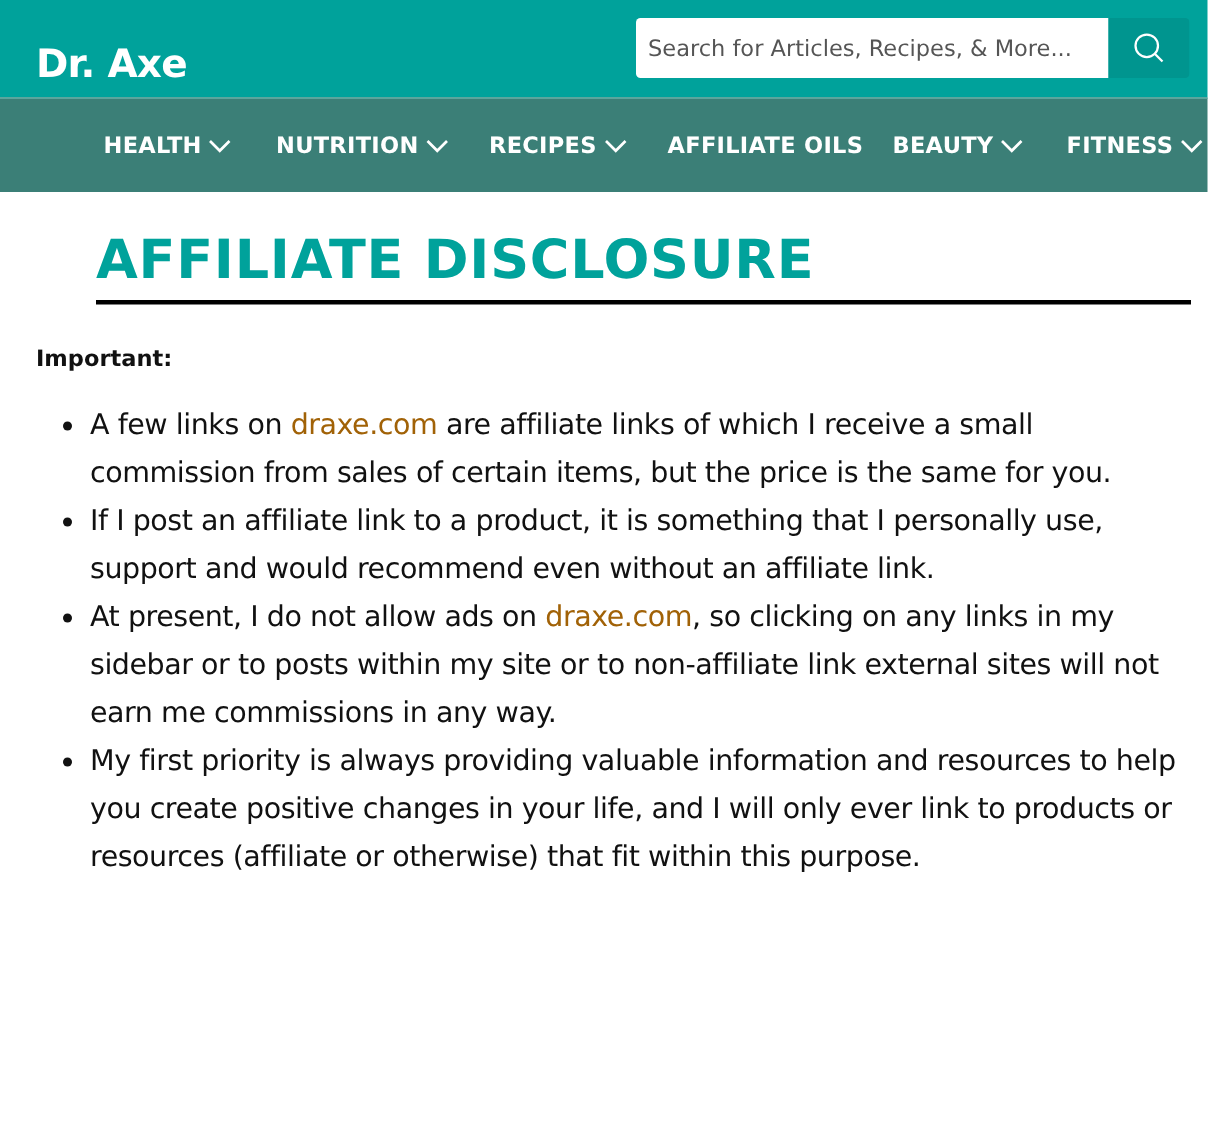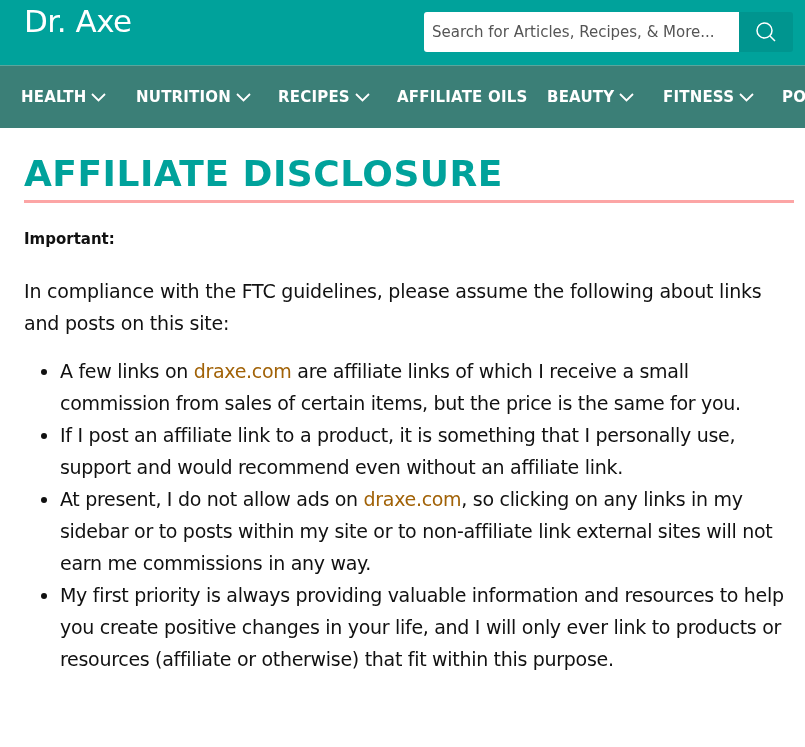--- a/index.html
+++ b/index.html
@@ -1,28 +1,28 @@
 <!DOCTYPE html>
 <html><head>
 <meta charset="utf-8">
 <style>
   * { box-sizing: border-box; margin: 0; padding: 0; }
   html, body { width: 805px; height: 747px; overflow: hidden; background: #ffffff; }
   body { font-family: "DejaVu Sans", sans-serif; color: #111; }
   .topbar { position: absolute; left: 0; top: 0; width: 805px; height: 65px; background: #00a29b; }
-  .logo { position: absolute; left: 24px; top: 3px; color: #fff; font-family: "DejaVu Sans", sans-serif; font-weight: normal; font-size: 31px; letter-spacing: -0.5px; }
+  .logo { position: absolute; left: 24px; top: 28px; color: #fff; font-family: "DejaVu Sans", sans-serif; font-weight: bold; font-size: 26px; letter-spacing: -0.5px; }
   .search { position: absolute; left: 424px; top: 12px; width: 369px; height: 40px; border-radius: 3px; overflow: hidden; display: flex; }
   .search input { width: 315px; height: 40px; border: none; outline: none; padding-left: 8px; font-family: "DejaVu Sans", sans-serif; font-size: 15px; color: #0c4a6e; background: #fff; }
   .search input::placeholder { color: #555; }
   .search-btn { width: 54px; height: 40px; background: #00958f; display: flex; align-items: center; justify-content: center; cursor: pointer; }
   .nav { position: absolute; left: 0; top: 65px; width: 805px; height: 63px; background: #3b7f77; border-top: 1px solid #5aa59c; white-space: nowrap; overflow: hidden; }
-  .nav-item { position: absolute; top: 22px; color: #fff; font-family: "DejaVu Sans", sans-serif; font-weight: bold; font-size: 15px; letter-spacing: 0.2px; display: flex; align-items: center; cursor: pointer; }
+  .nav-item { position: absolute; top: 22px; color: #fff; font-family: "DejaVu Sans", sans-serif; font-weight: bold; font-size: 15px; letter-spacing: 0.2px; display: flex; align-items: center; cursor: pointer; margin-left: 48px; }
   .nav-item svg { margin-left: 5px; }
   .content { position: absolute; left: 24px; top: 128px; width: 770px; }
-  h1 { margin-top: 26px; font-family: "DejaVu Sans", sans-serif; font-weight: bold; font-size: 36px; color: #00a29b; letter-spacing: 0.5px; line-height: 40px; padding-bottom: 6px; border-bottom: 3px solid #fca5a5; }
+  h1 { margin-top: 26px; font-family: "DejaVu Sans", sans-serif; font-weight: bold; font-size: 36px; color: #00a29b; letter-spacing: 0.5px; line-height: 40px; padding-bottom: 6px; border-bottom: 3px solid #000000; margin-left: 40px; }
   .important { margin-top: 24px; font-weight: bold; font-size: 15px; line-height: 24px; }
   p.intro { margin-top: 24px; font-size: 19px; line-height: 32px; letter-spacing: -0.2px; }
   ul { margin-top: 16px; padding-left: 36px; font-size: 19px; line-height: 32px; letter-spacing: -0.3px; }
   ul li { list-style: disc; }
   a.link { color: #a16207; text-decoration: none; }
   .modified { margin-top: 16px; font-style: italic; font-size: 19px; line-height: 32px; letter-spacing: -0.2px; }
 </style>
 </head>
 <body>
 
@@ -74,20 +74,19 @@
       </svg>
   </div>
   <div class="nav-item" style="left:782px">
     <span>PO</span>
   </div>
 </div>
 
 <div class="content">
   <h1>AFFILIATE DISCLOSURE</h1>
   <div class="important">Important:</div>
-  <p class="intro">In compliance with the FTC guidelines, please assume the following about links and posts on this site:</p>
   <ul>
     <li><span>A few links on </span><a class="link">draxe.com</a><span> are affiliate links of which I receive a small commission from sales of certain items, but the price is the same for you.</span></li>
     <li>If I post an affiliate link to a product, it is something that I personally use, support and would recommend even without an affiliate link.</li>
     <li><span>At present, I do not allow ads on </span><a class="link">draxe.com</a><span>, so clicking on any links in my sidebar or to posts within my site or to non-affiliate link external sites will not earn me commissions in any way.</span></li>
     <li>My first priority is always providing valuable information and resources to help you create positive changes in your life, and I will only ever link to products or resources (affiliate or otherwise) that fit within this purpose.</li>
   </ul>
 </div>
 
 </body></html>

